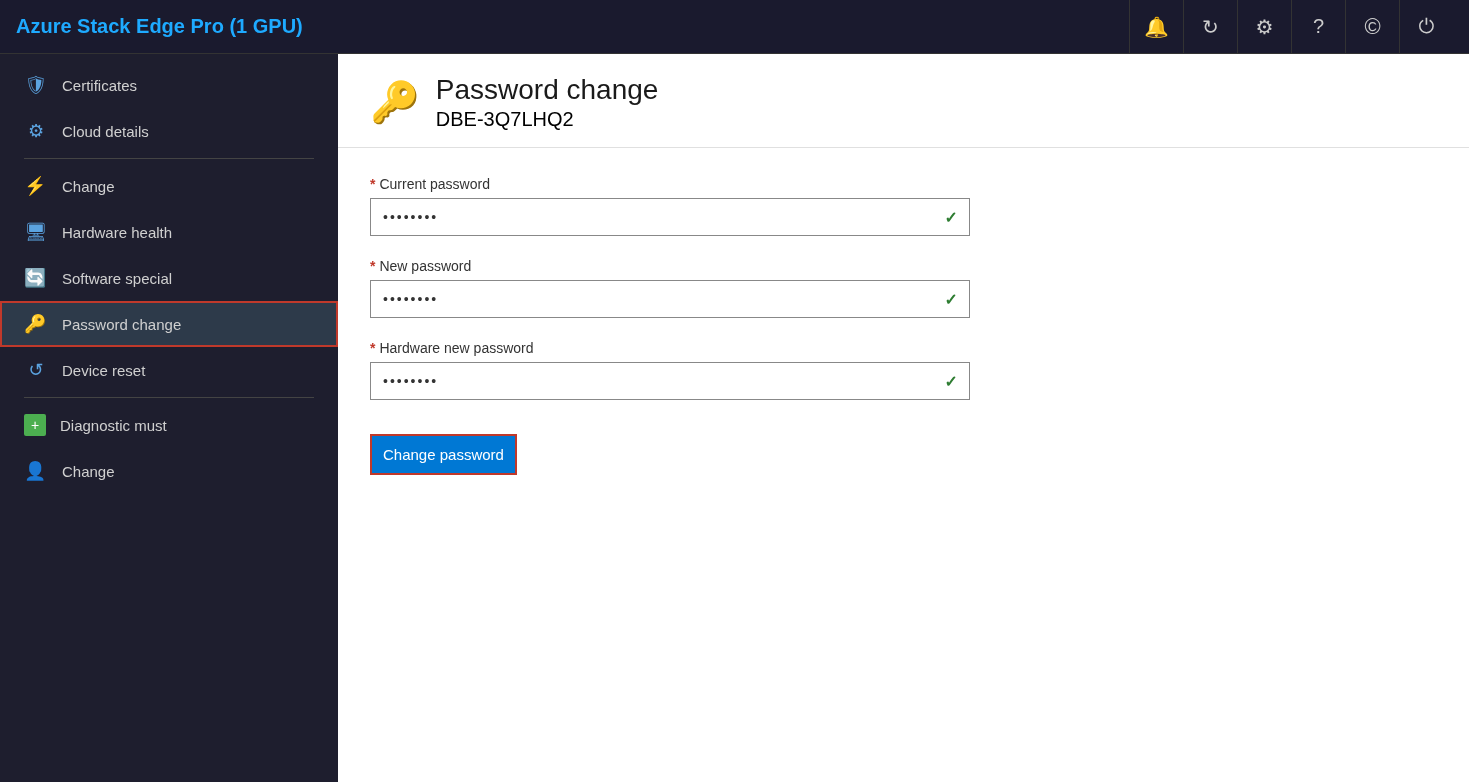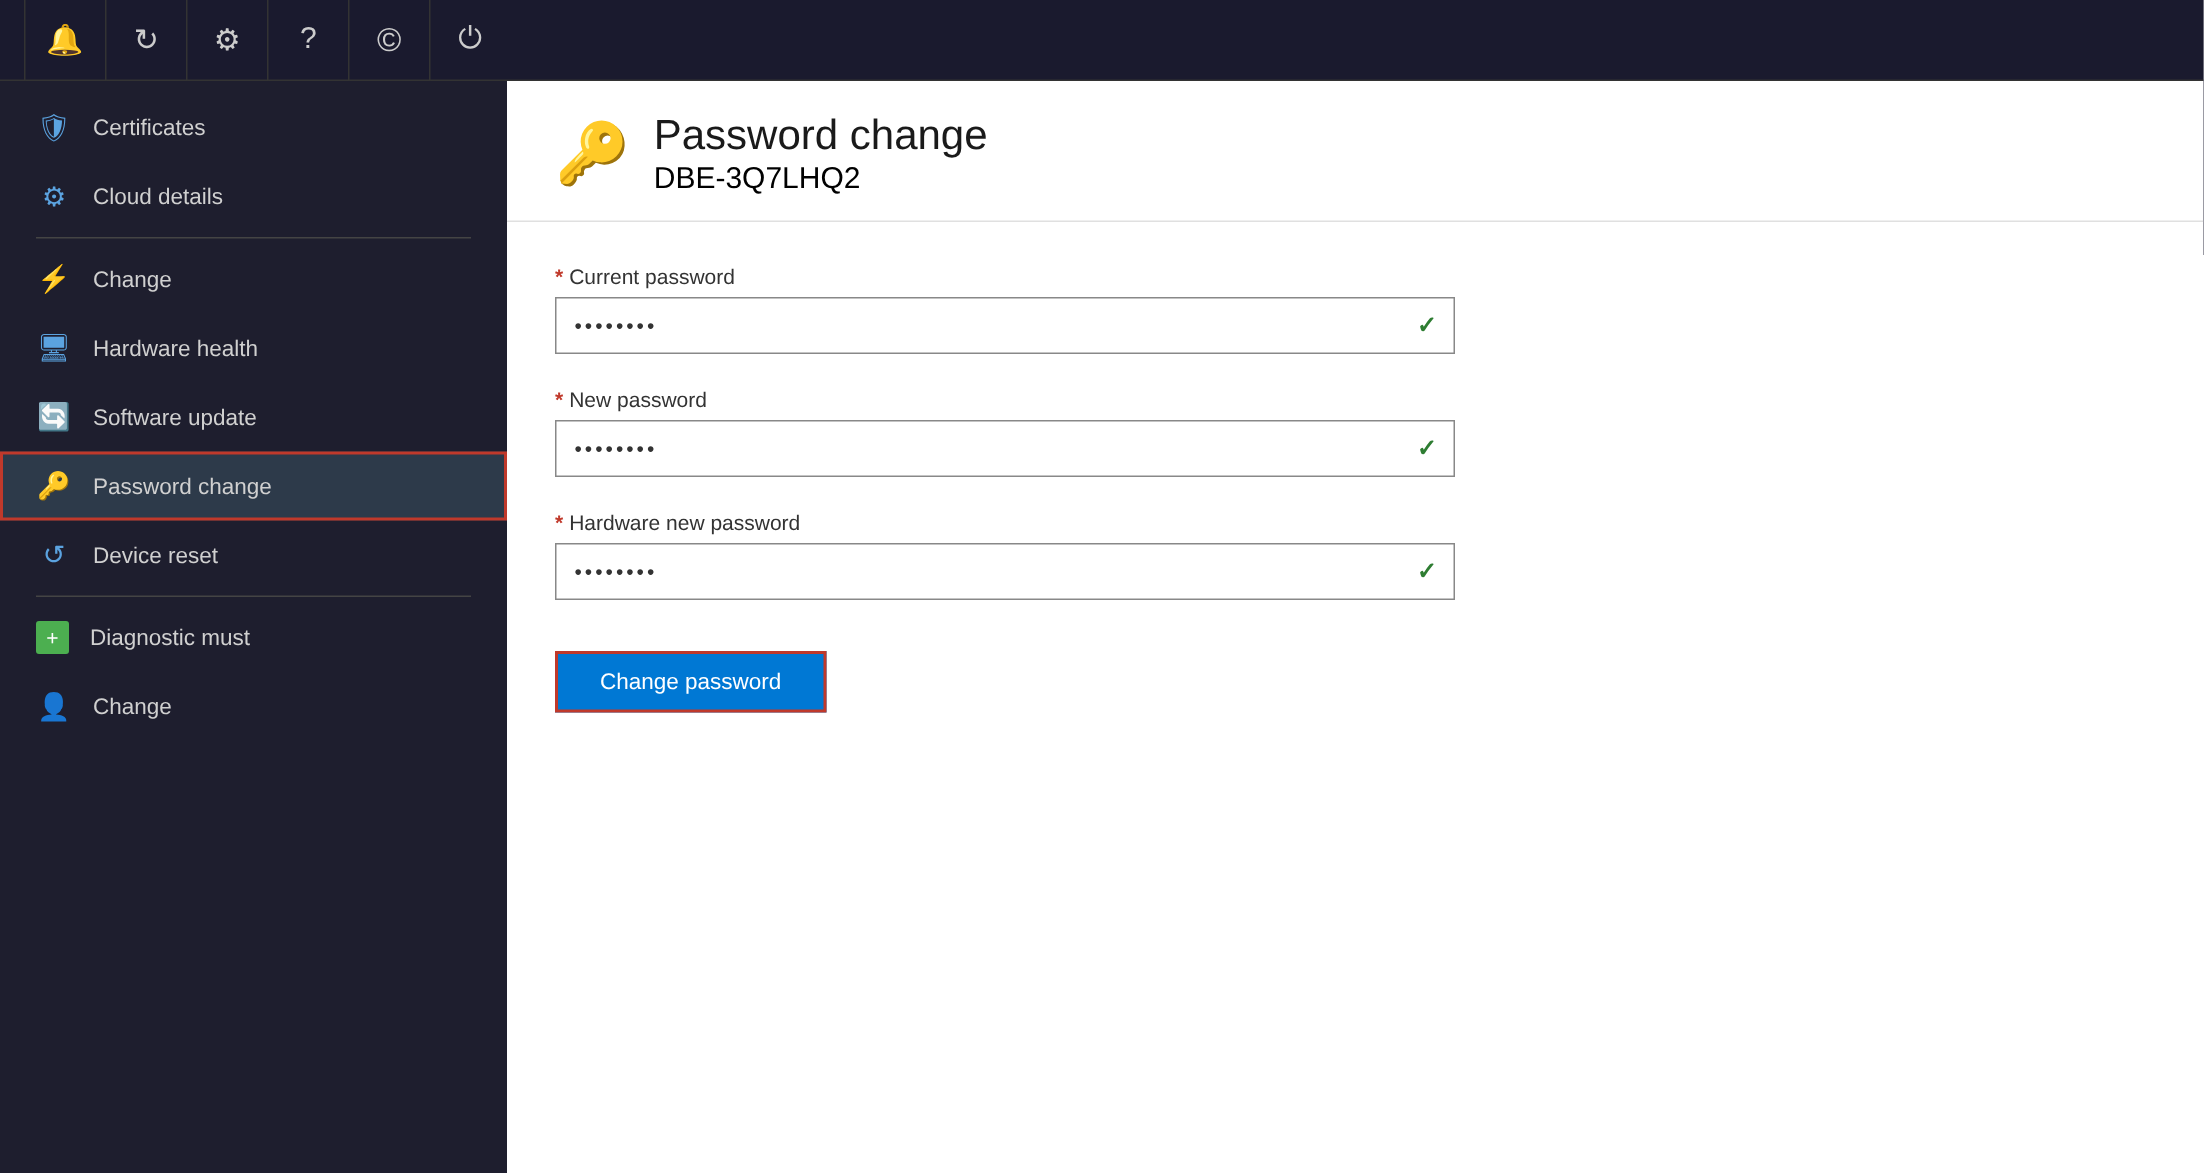--- a/index.html
+++ b/index.html
@@ -163,21 +163,21 @@
       position: absolute;
       right: 12px;
       color: #2e7d32;
       font-size: 16px;
       font-weight: bold;
     }
     .change-password-btn {
       background: #0078d4;
       color: #fff;
       border: 2px solid #c0392b;
-      padding: 10px 28px;
+      padding: 10px 11px;
       font-size: 15px;
       cursor: pointer;
       margin-top: 12px;
       font-family: inherit;
     }
 
     
     .icon-certificates { color: #5ba3e0; }
     .icon-cloud { color: #5ba3e0; }
     .icon-power { color: #f0c040; }
@@ -185,20 +185,21 @@
     .icon-software { color: #5ba3e0; }
     .icon-password { color: #f0c040; }
     .icon-reset { color: #5ba3e0; }
     .icon-diagnostic { color: #4caf50; }
     .icon-support { color: #5ba3e0; }
   </style>
 </head>
 <body>
 
 <div class="top-bar">
+  <span class="top-bar-title">Azure Stack Edge Pro (1 GPU)</span>
   <div class="top-bar-icons">
     <div class="top-bar-icon-btn" title="Notifications">🔔</div>
     <div class="top-bar-icon-btn" title="Refresh">↻</div>
     <div class="top-bar-icon-btn" title="Settings">⚙</div>
     <div class="top-bar-icon-btn" title="Help">?</div>
     <div class="top-bar-icon-btn" title="Copyright" style="font-size:22px;">©</div>
     <div class="top-bar-icon-btn" title="Power">⏻</div>
   </div>
 </div>
 
@@ -220,21 +221,21 @@
     <div class="sidebar-item">
       <span class="icon icon-power">⚡</span>
       <span>Change</span>
     </div>
     <div class="sidebar-item">
       <span class="icon icon-hardware">🖥</span>
       <span>Hardware health</span>
     </div>
     <div class="sidebar-item">
       <span class="icon icon-software">🔄</span>
-      <span>Software update</span>
+      <span>Software special</span>
     </div>
     <div class="sidebar-item active">
       <span class="icon icon-password">🔑</span>
       <span>Password change</span>
     </div>
     <div class="sidebar-item">
       <span class="icon icon-reset">↺</span>
       <span>Device reset</span>
     </div>
 

